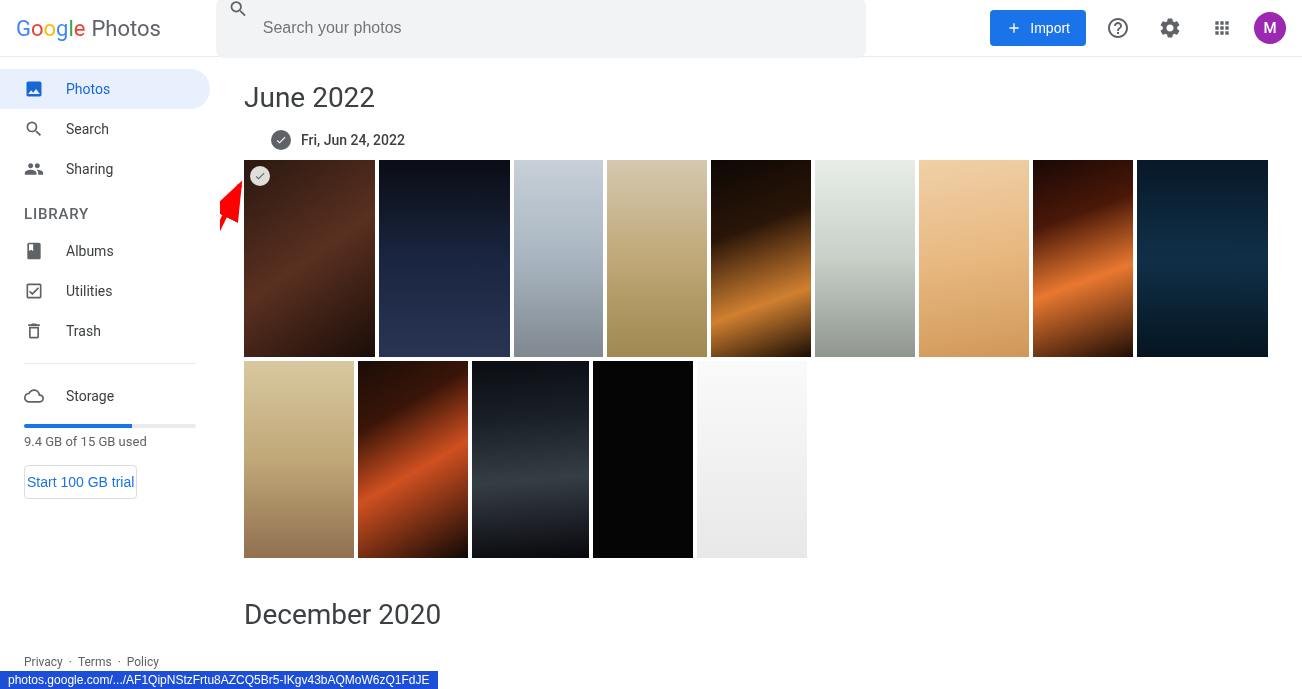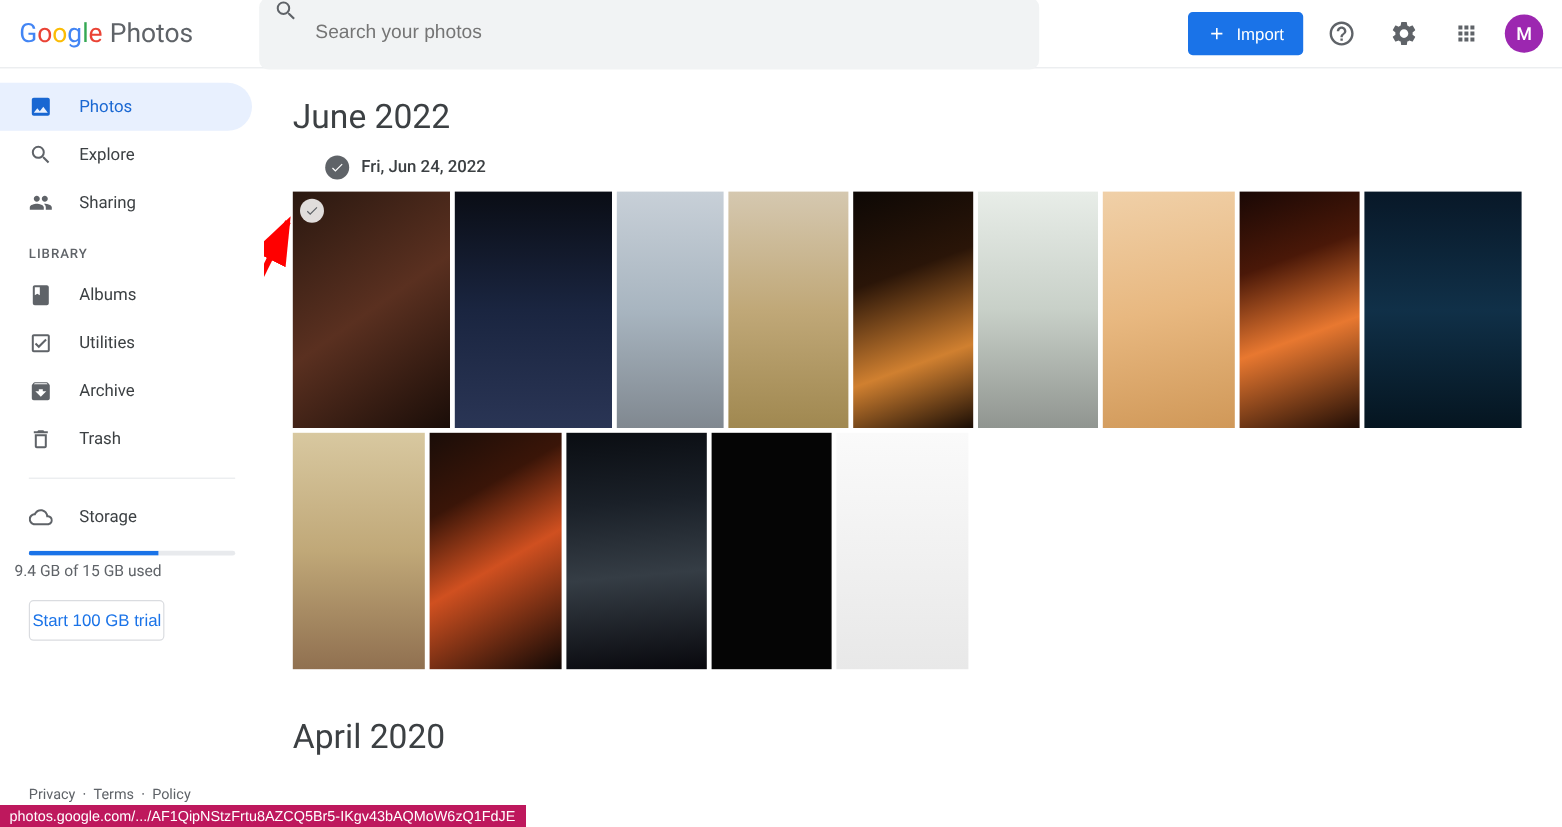--- a/index.html
+++ b/index.html
@@ -14,38 +14,38 @@
 .header-right { display: flex; align-items: center; gap: 12px; margin-left: auto; }
 .import-btn { display: flex; align-items: center; gap: 8px; background: #1a73e8; color: #fff; border: none; border-radius: 4px; height: 36px; padding: 0 16px; font-size: 14px; font-weight: 500; cursor: pointer; margin-left: 16px; }
 .icon-btn { width: 40px; height: 40px; display: flex; align-items: center; justify-content: center; border-radius: 50%; cursor: pointer; color: #5f6368; }
 .avatar { width: 32px; height: 32px; border-radius: 50%; background: #9c27b0; color: #fff; display: flex; align-items: center; justify-content: center; font-weight: 500; font-size: 15px; cursor: pointer; }
 .body-wrap { display: flex; height: calc(100vh - 57px); }
 .sidebar { width: 220px; padding-top: 12px; display: flex; flex-direction: column; }
 .nav-item { display: flex; align-items: center; gap: 22px; height: 40px; padding: 0 12px 0 24px; border-radius: 0 20px 20px 0; cursor: pointer; font-size: 14px; color: #3c4043; margin-right: 10px; }
 .nav-item.active { background: #e8f0fe; color: #1967d2; }
 .nav-item.active svg { fill: #1967d2; }
 .nav-item svg { fill: #5f6368; }
-.section-label { font-size: 11px; font-weight: 500; letter-spacing: 0.8px; color: #5f6368; padding: 16px 0 8px 24px; }
+.section-label { font-size: 15px; font-weight: 500; letter-spacing: 0.8px; color: #5f6368; padding: 16px 0 8px 24px; }
 .divider { height: 1px; background: #e8eaed; margin: 12px 24px 12px 24px; }
 .storage-bar { margin: 8px 24px 6px 24px; height: 4px; background: #e8eaed; border-radius: 2px; overflow: hidden; }
 .storage-fill { height: 100%; background: #1a73e8; width: 63%; }
-.storage-text { font-size: 13px; color: #5f6368; padding: 0 12px; }
+.storage-text { font-size: 13px; color: #5f6368; padding: 0 24px; }
 .trial-btn { margin: 16px 24px; padding: 8px 2px; border: 1px solid #dadce0; border-radius: 4px; background: #fff; color: #1a73e8; font-size: 14px; font-weight: 500; cursor: pointer; width: fit-content; }
 .sidebar-footer { margin-top: auto; padding: 12px 24px 20px 24px; font-size: 12px; color: #5f6368; display: flex; gap: 6px; }
 .sidebar-footer a { color: #5f6368; text-decoration: none; cursor: pointer; }
 .main { flex: 1; overflow-y: auto; padding: 24px 24px 80px 24px; position: relative; }
 .month-title { font-size: 28px; font-weight: 400; color: #3c4043; margin-bottom: 16px; }
 .date-row { display: flex; align-items: center; gap: 10px; margin-bottom: 10px; margin-left: 27px; }
 .date-check { width: 20px; height: 20px; border-radius: 50%; background: #5f6368; display: flex; align-items: center; justify-content: center; }
 .date-label { font-size: 14px; font-weight: 500; color: #3c4043; }
 .photo-grid { display: flex; flex-wrap: wrap; gap: 4px; margin-bottom: 40px; }
 .photo { height: 197px; position: relative; cursor: pointer; background-size: cover; background-position: center; }
 .photo .check { position: absolute; top: 6px; left: 6px; width: 20px; height: 20px; border-radius: 50%; background: rgba(255,255,255,0.85); display: flex; align-items: center; justify-content: center; }
 .arrow-annotation { position: absolute; pointer-events: none; z-index: 10; }
-.url-bar { position: fixed; bottom: 0; left: 0; background: #be185d; color: #fff; font-size: 12px; padding: 2px 8px; font-family: Arial, sans-serif; }
+.url-bar { position: fixed; bottom: 0; left: 0; background: #1d4ed8; color: #fff; font-size: 12px; padding: 2px 8px; font-family: Arial, sans-serif; }
 </style>
 </head>
 <body>
 
 <div class="header">
   <div class="logo">
     <span class="logo-text"><span class="g-b">G</span><span class="g-r">o</span><span class="g-y">o</span><span class="g-b">g</span><span class="g-g">l</span><span class="g-r">e</span></span>
     <span class="logo-photos">Photos</span>
   </div>
   <div class="search-bar">
@@ -86,21 +86,21 @@
         <div class="nav-item active">
           <svg width="20" height="20" viewBox="0 0 24 24">
             <path d="M21 19V5c0-1.1-.9-2-2-2H5c-1.1 0-2 .9-2 2v14c0 1.1.9 2 2 2h14c1.1 0 2-.9 2-2zM8.5 13.5l2.5 3.01L14.5 12l4.5 6H5l3.5-4.5z"></path>
           </svg>
           <span>Photos</span>
         </div>
         <div class="nav-item">
           <svg width="20" height="20" viewBox="0 0 24 24">
             <path d="M15.5 14h-.79l-.28-.27A6.471 6.471 0 0016 9.5 6.5 6.5 0 109.5 16c1.61 0 3.09-.59 4.23-1.57l.27.28v.79l5 4.99L20.49 19l-4.99-5zm-6 0C7.01 14 5 11.99 5 9.5S7.01 5 9.5 5 14 7.01 14 9.5 11.99 14 9.5 14z"></path>
           </svg>
-          <span>Explore</span>
+          <span>Search</span>
         </div>
         <div class="nav-item">
           <svg width="20" height="20" viewBox="0 0 24 24">
             <path d="M16 11c1.66 0 2.99-1.34 2.99-3S17.66 5 16 5s-3 1.34-3 3 1.34 3 3 3zm-8 0c1.66 0 2.99-1.34 2.99-3S9.66 5 8 5 5 6.34 5 8s1.34 3 3 3zm0 2c-2.33 0-7 1.17-7 3.5V19h14v-2.5c0-2.33-4.67-3.5-7-3.5zm8 0c-.29 0-.62.02-.97.05 1.16.84 1.97 1.97 1.97 3.45V19h6v-2.5c0-2.33-4.67-3.5-7-3.5z"></path>
           </svg>
           <span>Sharing</span>
         </div>
       </div>
     <div class="section-label">LIBRARY</div>
     <div id="nav-lib">
@@ -108,26 +108,20 @@
           <svg width="20" height="20" viewBox="0 0 24 24">
             <path d="M18 2H6c-1.1 0-2 .9-2 2v16c0 1.1.9 2 2 2h12c1.1 0 2-.9 2-2V4c0-1.1-.9-2-2-2zM6 4h5v8l-2.5-1.5L6 12V4z"></path>
           </svg>
           <span>Albums</span>
         </div>
         <div class="nav-item">
           <svg width="20" height="20" viewBox="0 0 24 24">
             <path d="M19 3H5c-1.1 0-2 .9-2 2v14c0 1.1.9 2 2 2h14c1.1 0 2-.9 2-2V5c0-1.1-.9-2-2-2zm0 16H5V5h14v14zM17.99 9l-1.41-1.42-6.59 6.59-2.58-2.57-1.42 1.41 4 3.99z"></path>
           </svg>
           <span>Utilities</span>
-        </div>
-        <div class="nav-item">
-          <svg width="20" height="20" viewBox="0 0 24 24">
-            <path d="M20.54 5.23l-1.39-1.68C18.88 3.21 18.47 3 18 3H6c-.47 0-.88.21-1.16.55L3.46 5.23C3.17 5.57 3 6.02 3 6.5V19c0 1.1.9 2 2 2h14c1.1 0 2-.9 2-2V6.5c0-.48-.17-.93-.46-1.27zM12 17.5L6.5 12H10v-2h4v2h3.5L12 17.5zM5.12 5l.81-1h12l.94 1H5.12z"></path>
-          </svg>
-          <span>Archive</span>
         </div>
         <div class="nav-item">
           <svg width="20" height="20" viewBox="0 0 24 24">
             <path d="M6 19c0 1.1.9 2 2 2h8c1.1 0 2-.9 2-2V7H6v12zM8 9h8v10H8V9zm7.5-5l-1-1h-5l-1 1H5v2h14V4z"></path>
           </svg>
           <span>Trash</span>
         </div>
       </div>
     <div class="divider"></div>
     <div class="nav-item">
@@ -183,17 +177,17 @@
         <div class="photo" style="width: 100px; background: linear-gradient(rgb(232, 237, 232), rgb(200, 208, 200), rgb(144, 149, 144));"></div>
         <div class="photo" style="width: 110px; background: linear-gradient(170deg, rgb(240, 208, 168), rgb(232, 184, 128), rgb(208, 152, 88));"></div>
         <div class="photo" style="width: 100px; background: linear-gradient(160deg, rgb(26, 8, 5), rgb(74, 24, 8), rgb(232, 120, 48) 60%, rgb(32, 13, 5));"></div>
         <div class="photo" style="width: 131px; background: linear-gradient(rgb(8, 24, 40), rgb(16, 48, 72), rgb(5, 21, 32));"></div>
         <div class="photo" style="width: 110px; background: linear-gradient(rgb(216, 200, 160), rgb(192, 168, 120), rgb(144, 112, 80));"></div>
         <div class="photo" style="width: 110px; background: linear-gradient(150deg, rgb(26, 13, 8), rgb(58, 21, 8), rgb(208, 80, 32) 55%, rgb(16, 8, 5));"></div>
         <div class="photo" style="width: 117px; background: linear-gradient(175deg, rgb(10, 13, 18), rgb(26, 32, 40), rgb(53, 61, 69) 60%, rgb(8, 8, 13));"></div>
         <div class="photo" style="width: 100px; background: rgb(5, 5, 5);"></div>
         <div class="photo" style="width: 110px; background: linear-gradient(rgb(250, 250, 250), rgb(232, 232, 232));"></div>
       </div>
-      <div class="month-title">April 2020</div>
+      <div class="month-title">December 2020</div>
     </div>
 </div>
 
 <div class="url-bar">photos.google.com/.../AF1QipNStzFrtu8AZCQ5Br5-IKgv43bAQMoW6zQ1FdJE</div>
 
 </body></html>

